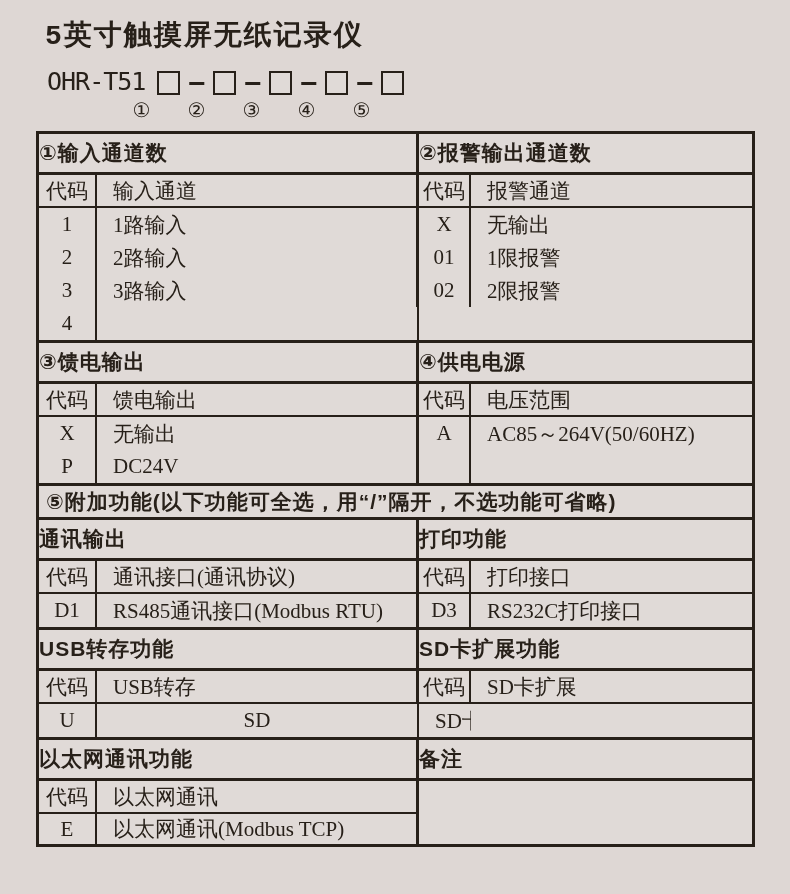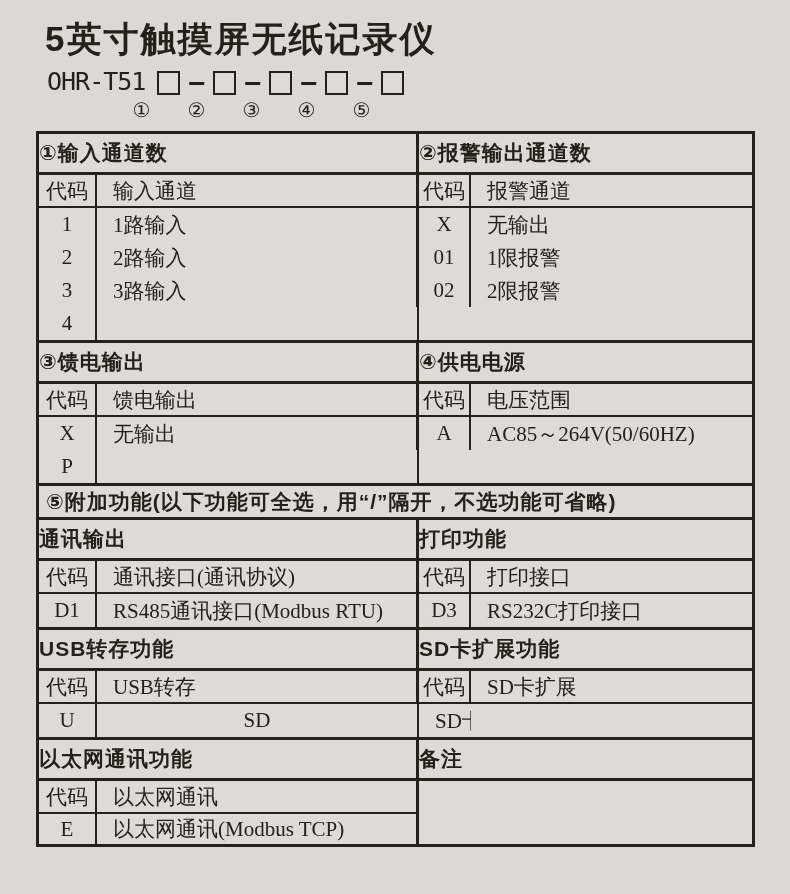--- a/index.html
+++ b/index.html
@@ -14,22 +14,22 @@
     color:var(--ink);
     font-family:"Liberation Serif","DejaVu Serif",serif;
     position:relative;
     overflow:hidden;
   }
   .page{position:relative;width:790px;height:894px;}
 
   
   .title{
     position:absolute;left:45px;top:16px;
-    font-family:Liberation Sans, sans-serif;
-    font-weight:bold;font-size:35px;letter-spacing:2px;
+    font-family:Liberation Mono, monospace;
+    font-weight:bold;font-size:28px;letter-spacing:2px;
   }
   .model-row{
     position:absolute;left:47px;top:66px;
     display:flex;align-items:center;height:30px;
   }
   .model-prefix{
     font-family:"DejaVu Sans Mono","Liberation Mono",monospace;
     font-size:25px;letter-spacing:-1px;padding-right:12px;
   }
   .code-box{
@@ -149,20 +149,21 @@
       <div class="cell d ch mid">馈电输出</div>
       <div class="cell c ch">代码</div>
       <div class="cell d ch">电压范围</div>
 
       <div class="cell c">X</div>
       <div class="cell d mid">无输出</div>
       <div class="cell c">A</div>
       <div class="cell d">AC85～264V(50/60HZ)</div>
 
       <div class="cell c">P</div>
+      <div class="cell d mid">DC24V</div>
       <div class="cell c"></div>
       <div class="cell d"></div>
     </div>
 
     <div class="note-band">⑤附加功能(以下功能可全选，用“/”隔开，不选功能可省略)</div>
 
     <div class="band" style="grid-template-rows:41px 33px 33px;">
       <div class="h hL">通讯输出</div>
       <div class="h">打印功能</div>
 

